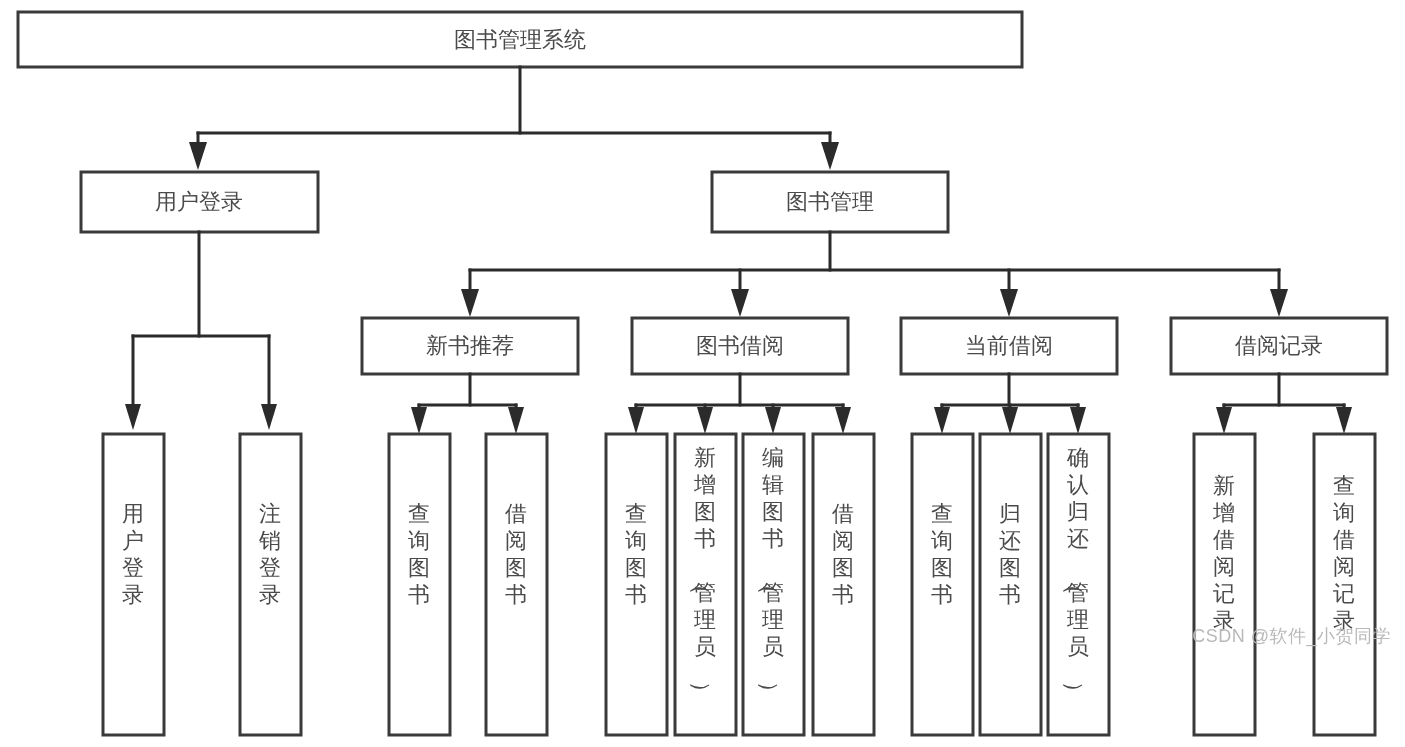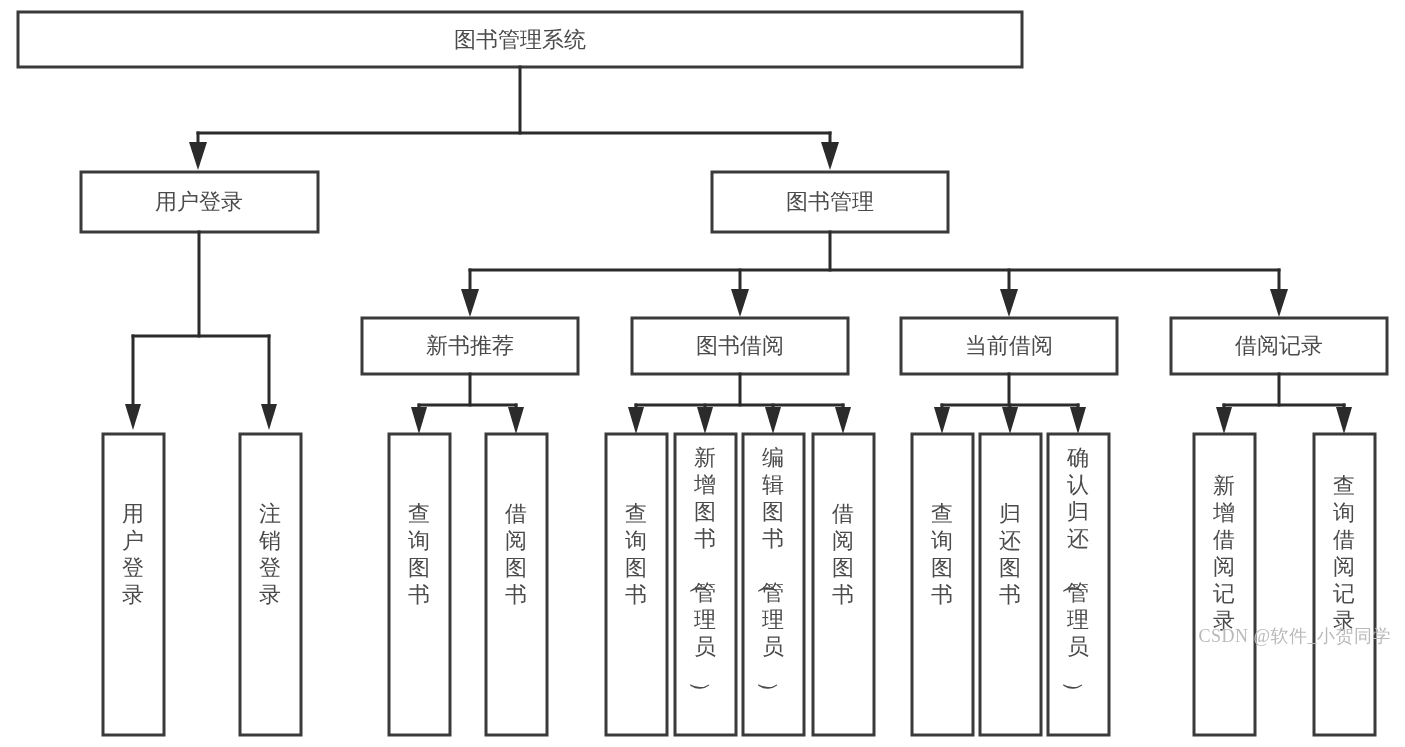--- a/index.html
+++ b/index.html
@@ -52,21 +52,21 @@
   .node-label-v {
     fill: #4a4a4a;
     font-family: "Liberation Sans", "DejaVu Sans", sans-serif;
     font-size: 22px;
     text-anchor: middle;
   }
   .watermark {
     position: absolute;
     right: 14px;
     bottom: 6px;
-    font-family: Liberation Serif, serif;
+    font-family: Liberation Sans, sans-serif;
     font-size: 18px;
     color: #b9b9b9;
     white-space: nowrap;
     letter-spacing: 0.5px;
   }
 </style>
 </head>
 <body>
 
 <div id="diagram-root">

